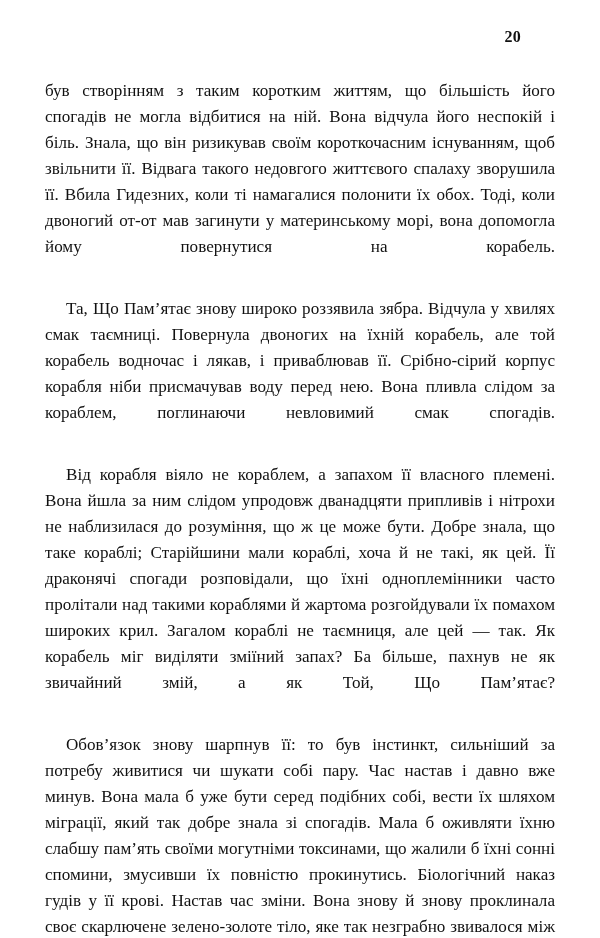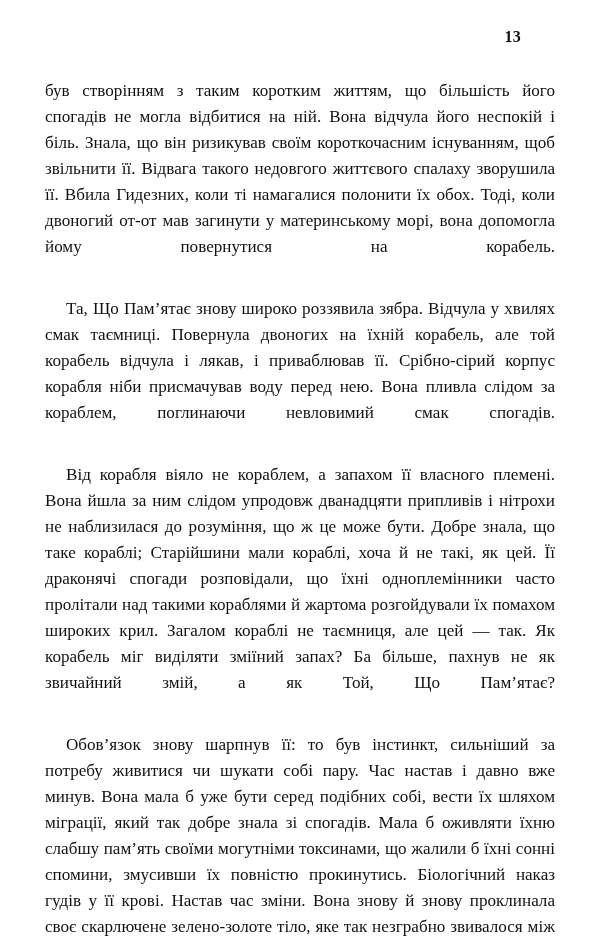--- a/index.html
+++ b/index.html
@@ -66,24 +66,24 @@
     display: inline-block;
     width: 100%;
   }
 </style>
 </head>
 <body>
 
 <div class="page" style="background: rgb(255, 255, 255); color: rgb(17, 17, 17);">
 
   <div class="folio">
-    <span class="folio-inner">13</span>
+    <span class="folio-inner">20</span>
   </div>
 
   <div class="textblock">
     <p class="para">був створінням з таким коротким життям, що більшість його спогадів не могла відбитися на ній. Вона відчула його неспокій і біль. Знала, що він ризикував своїм короткочасним існуванням, щоб звільнити її. Відвага такого недовгого життєвого спалаху зворушила її. Вбила Гидезних, коли ті намагалися полонити їх обох. Тоді, коли двоногий от-от мав загинути у материнському морі, вона допомогла йому повернутися на корабель.</p>
-    <p class="para indent">Та, Що Пам’ятає знову широко роззявила зябра. Відчула у хвилях смак таємниці. Повернула двоногих на їхній корабель, але той корабель відчула і лякав, і приваблював її. Срібно-сірий корпус корабля ніби присмачував воду перед нею. Вона пливла слідом за кораблем, поглинаючи невловимий смак спогадів.</p>
+    <p class="para indent">Та, Що Пам’ятає знову широко роззявила зябра. Відчула у хвилях смак таємниці. Повернула двоногих на їхній корабель, але той корабель водночас і лякав, і приваблював її. Срібно-сірий корпус корабля ніби присмачував воду перед нею. Вона пливла слідом за кораблем, поглинаючи невловимий смак спогадів.</p>
     <p class="para indent">Від корабля віяло не кораблем, а запахом її власного племені. Вона йшла за ним слідом упродовж дванадцяти припливів і нітрохи не наблизилася до розуміння, що ж це може бути. Добре знала, що таке кораблі; Старійшини мали кораблі, хоча й не такі, як цей. Її драконячі спогади розповідали, що їхні одноплемінники часто пролітали над такими кораблями й жартома розгойдували їх помахом широких крил. Загалом кораблі не таємниця, але цей — так. Як корабель міг виділяти зміїний запах? Ба більше, пахнув не як звичайний змій, а як Той, Що Пам’ятає?</p>
     <p class="para indent">Обов’язок знову шарпнув її: то був інстинкт, сильніший за потребу живитися чи шукати собі пару. Час настав і давно вже минув. Вона мала б уже бути серед подібних собі, вести їх шляхом міграції, який так добре знала зі спогадів. Мала б оживляти їхню слабшу пам’ять своїми могутніми токсинами, що жалили б їхні сонні спомини, змусивши їх повністю прокинутись. Біологічний наказ гудів у її крові. Настав час зміни. Вона знову й знову проклинала своє скарлючене зелено-золоте тіло, яке так незграбно звивалося між хвилями, шмагаючи їх. Не мала витримки, до якої могла б звернутися. Легше було плисти водним слідом корабля, так, щоб він своїм рухом допомагав їй просуватися вперед.</p>
 
   </div>
 
 </div>
 
 </body></html>

